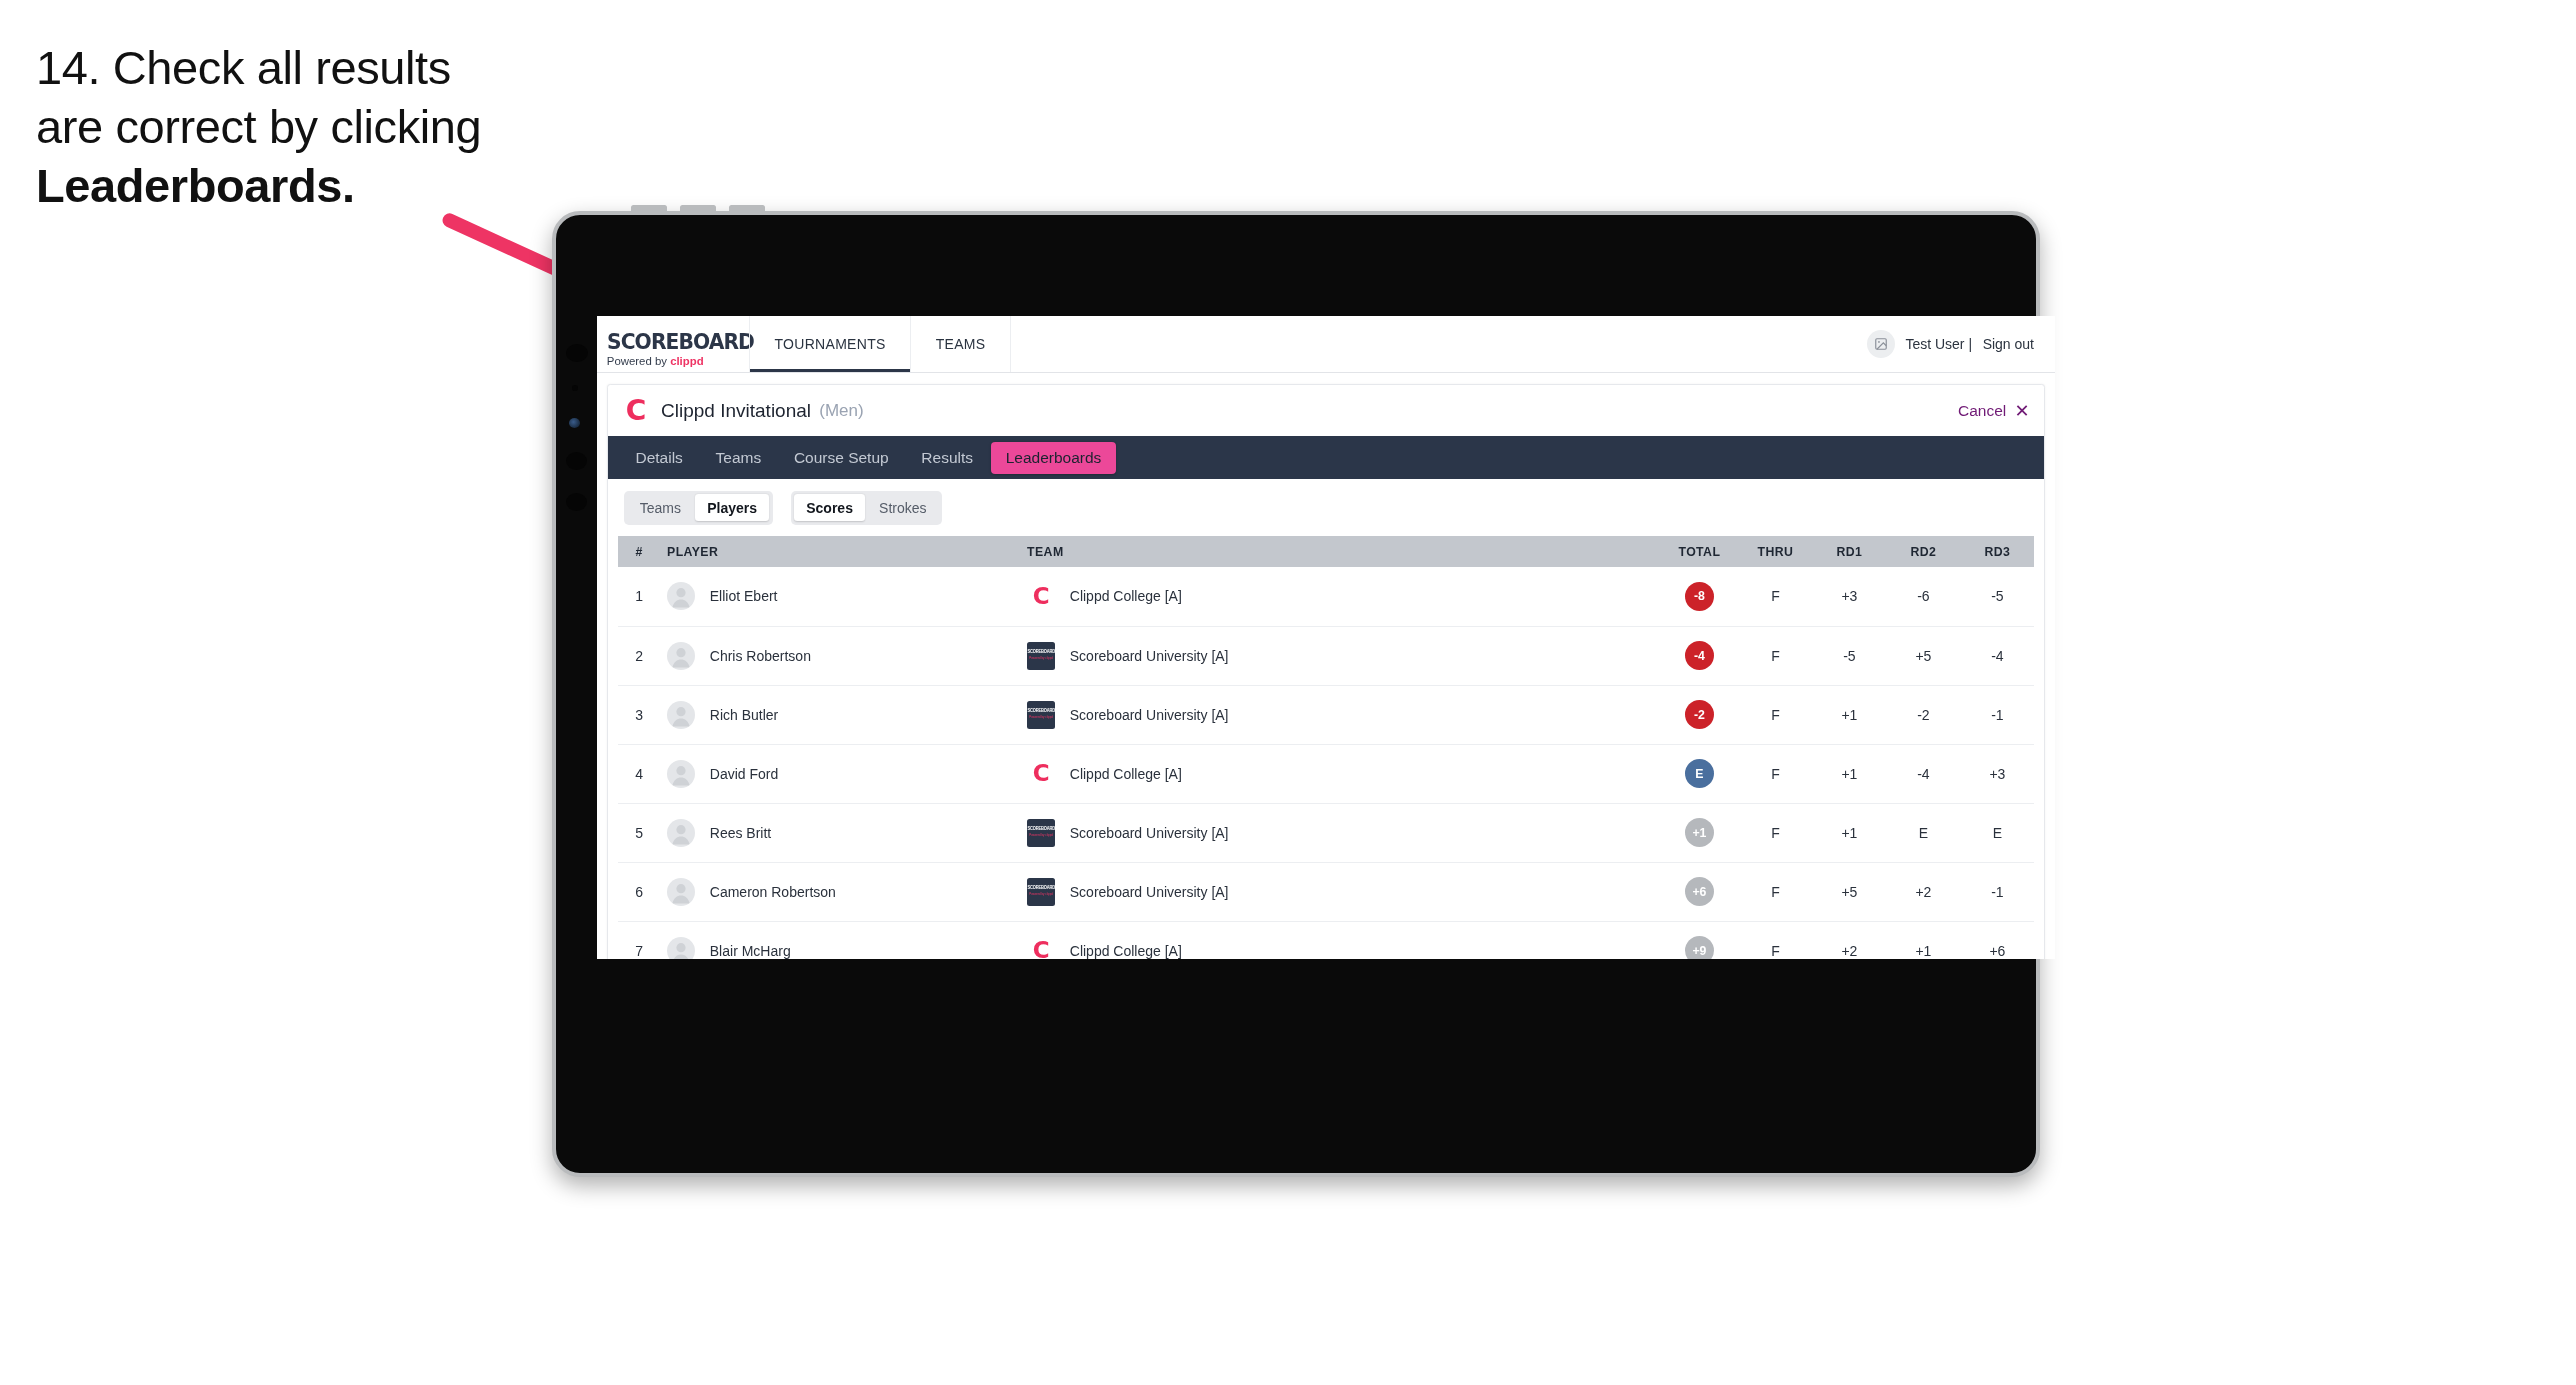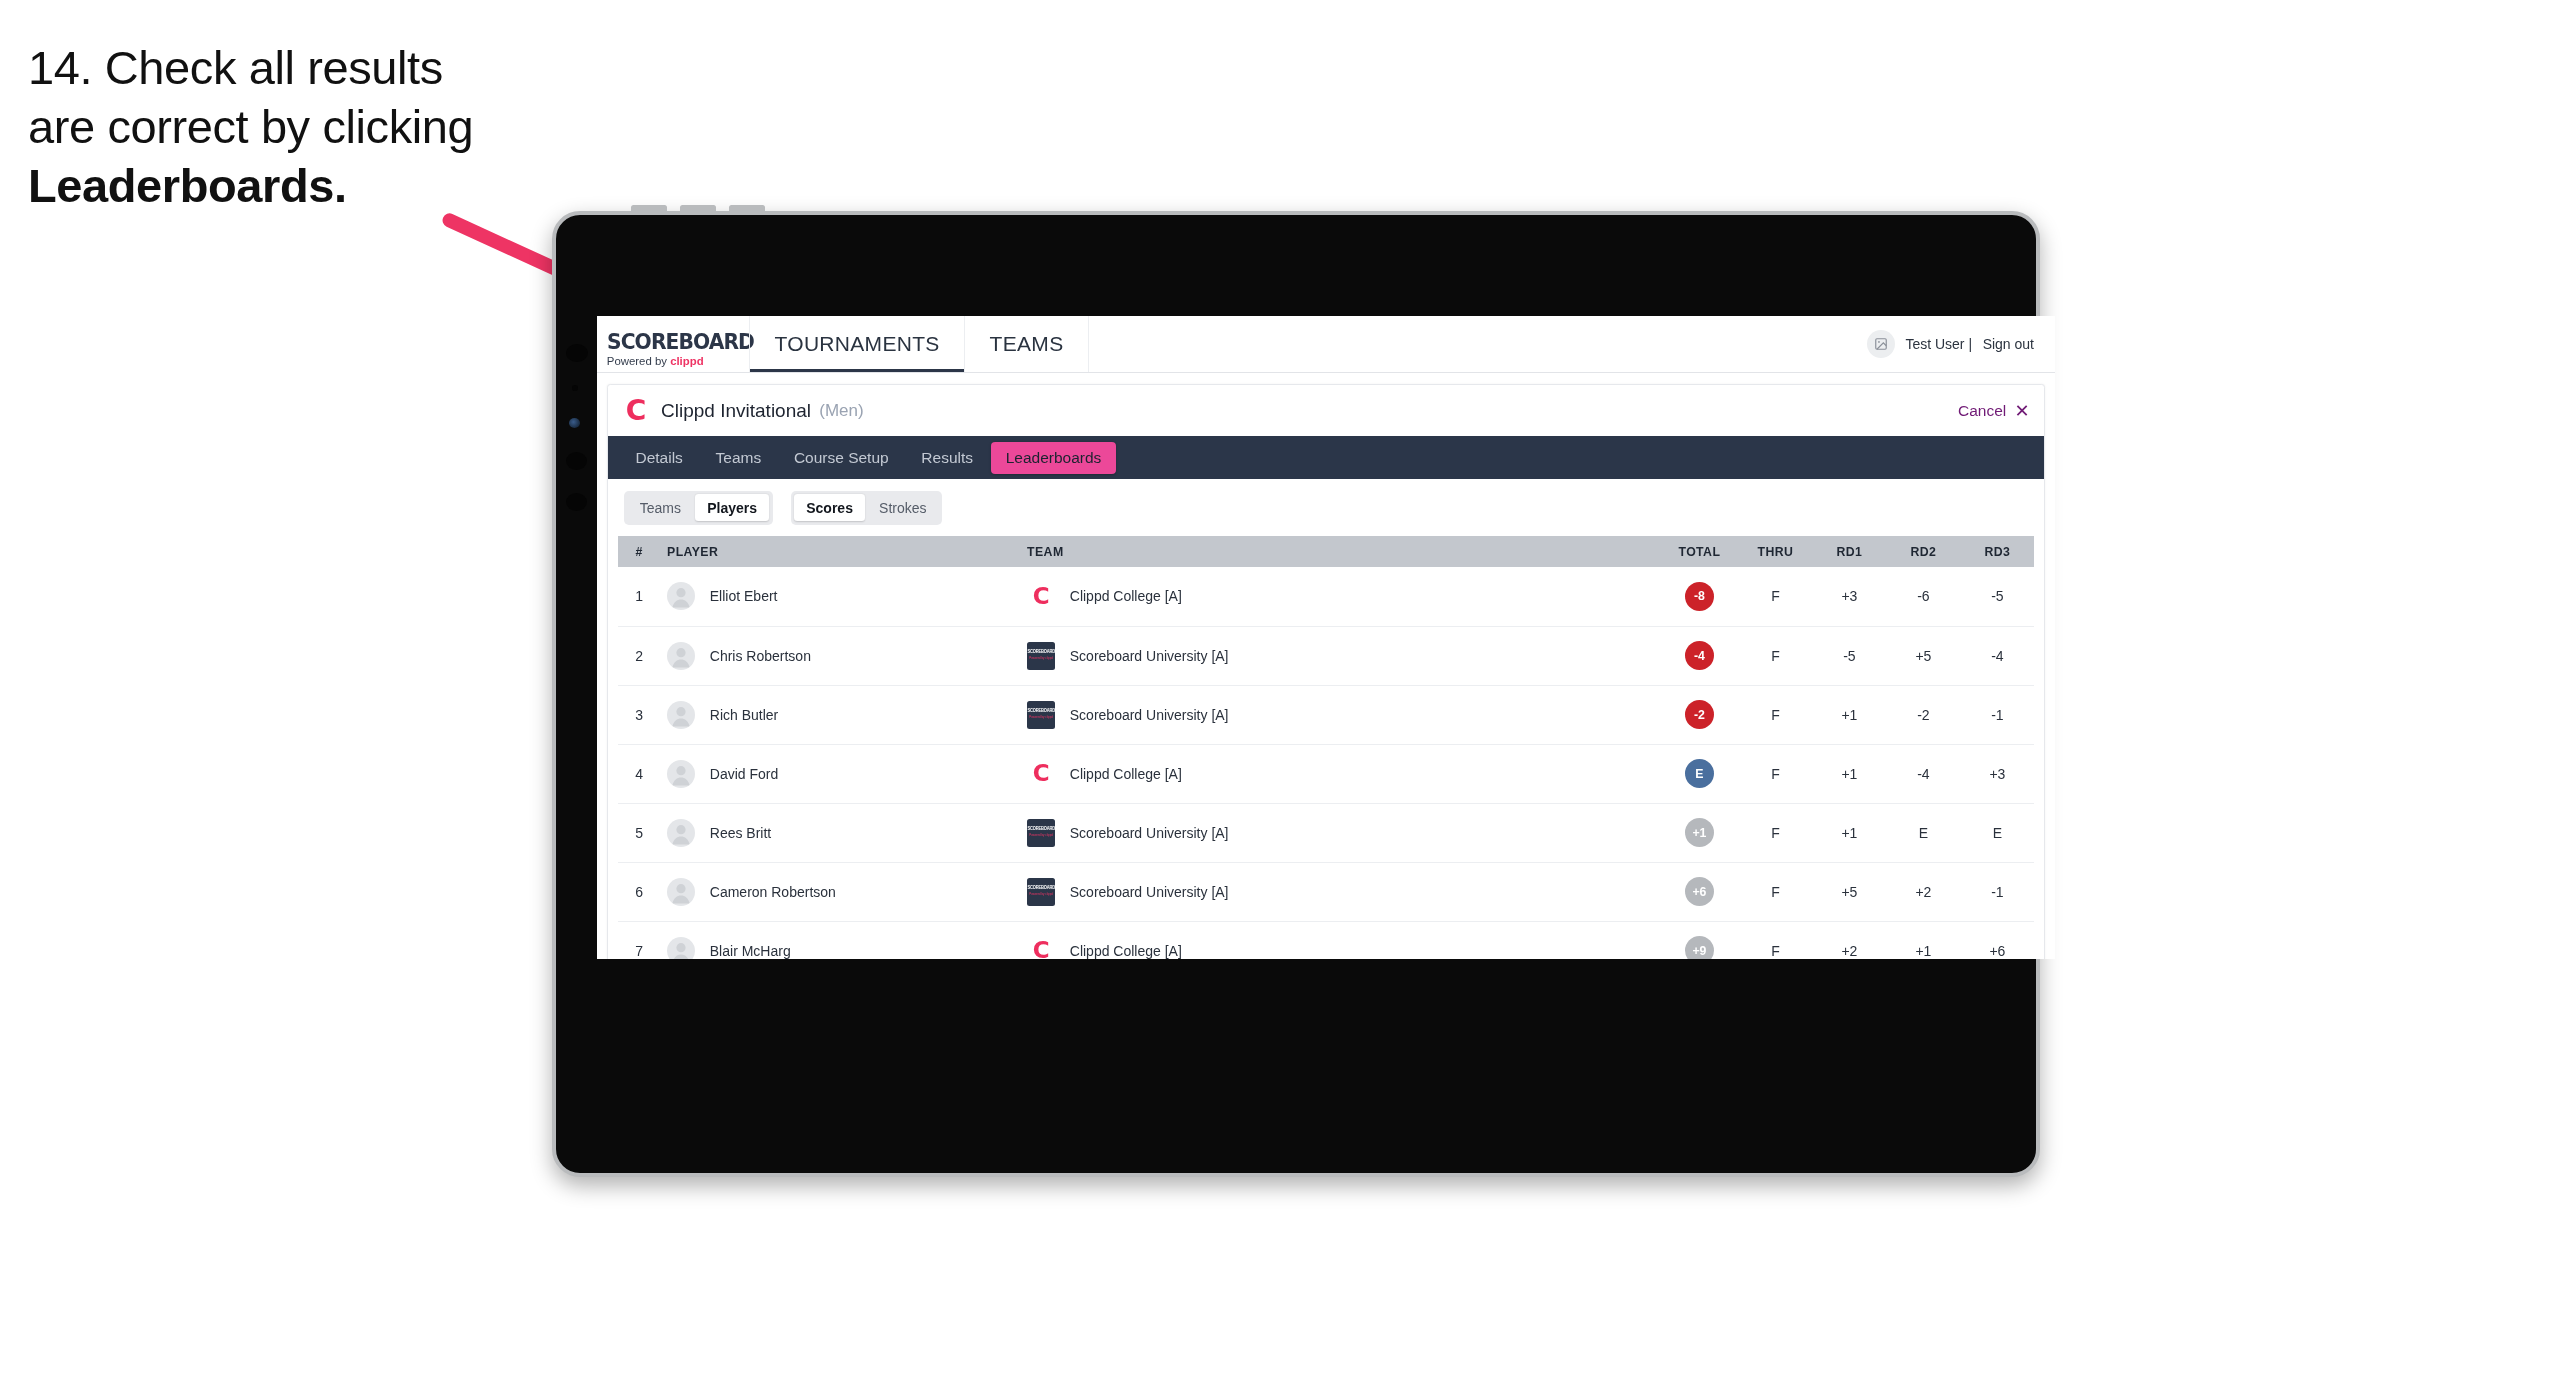--- a/index.html
+++ b/index.html
@@ -6,21 +6,21 @@
   html, body {
     width: 2576px; height: 1386px;
     background: #ffffff;
     font-family: "Liberation Sans", sans-serif;
     overflow: hidden;
   }
 
   
   #instruction {
     position: absolute;
-    left: 28px; top: 38px;
+    left: 36px; top: 38px;
     width: 621px;
     font-size: 47px;
     line-height: 1.26;
     color: #111111;
     letter-spacing: -0.4px;
   }
   #instruction .bold { font-weight: bold; }
 
   
   #arrow-svg {
@@ -100,21 +100,21 @@
     font-size: 11.4px;
     color: #333c4c;
     margin-top: 3.3px;
     line-height: 1;
   }
   #logo-sub .brand { color: #ee3464; font-weight: bold; }
 
   .topnav-tab {
     display: flex; align-items: center;
     padding: 0 24.5px;
-    font-size: 21px;
+    font-size: 14px;
     color: #2a3340;
     letter-spacing: 0.3px;
     border-left: 0.8px solid #eceef1;
     position: relative;
     cursor: pointer;
   }
   .topnav-tab.active::after {
     content: "";
     position: absolute;
     left: 0; right: 0; bottom: 0; height: 3.3px;

